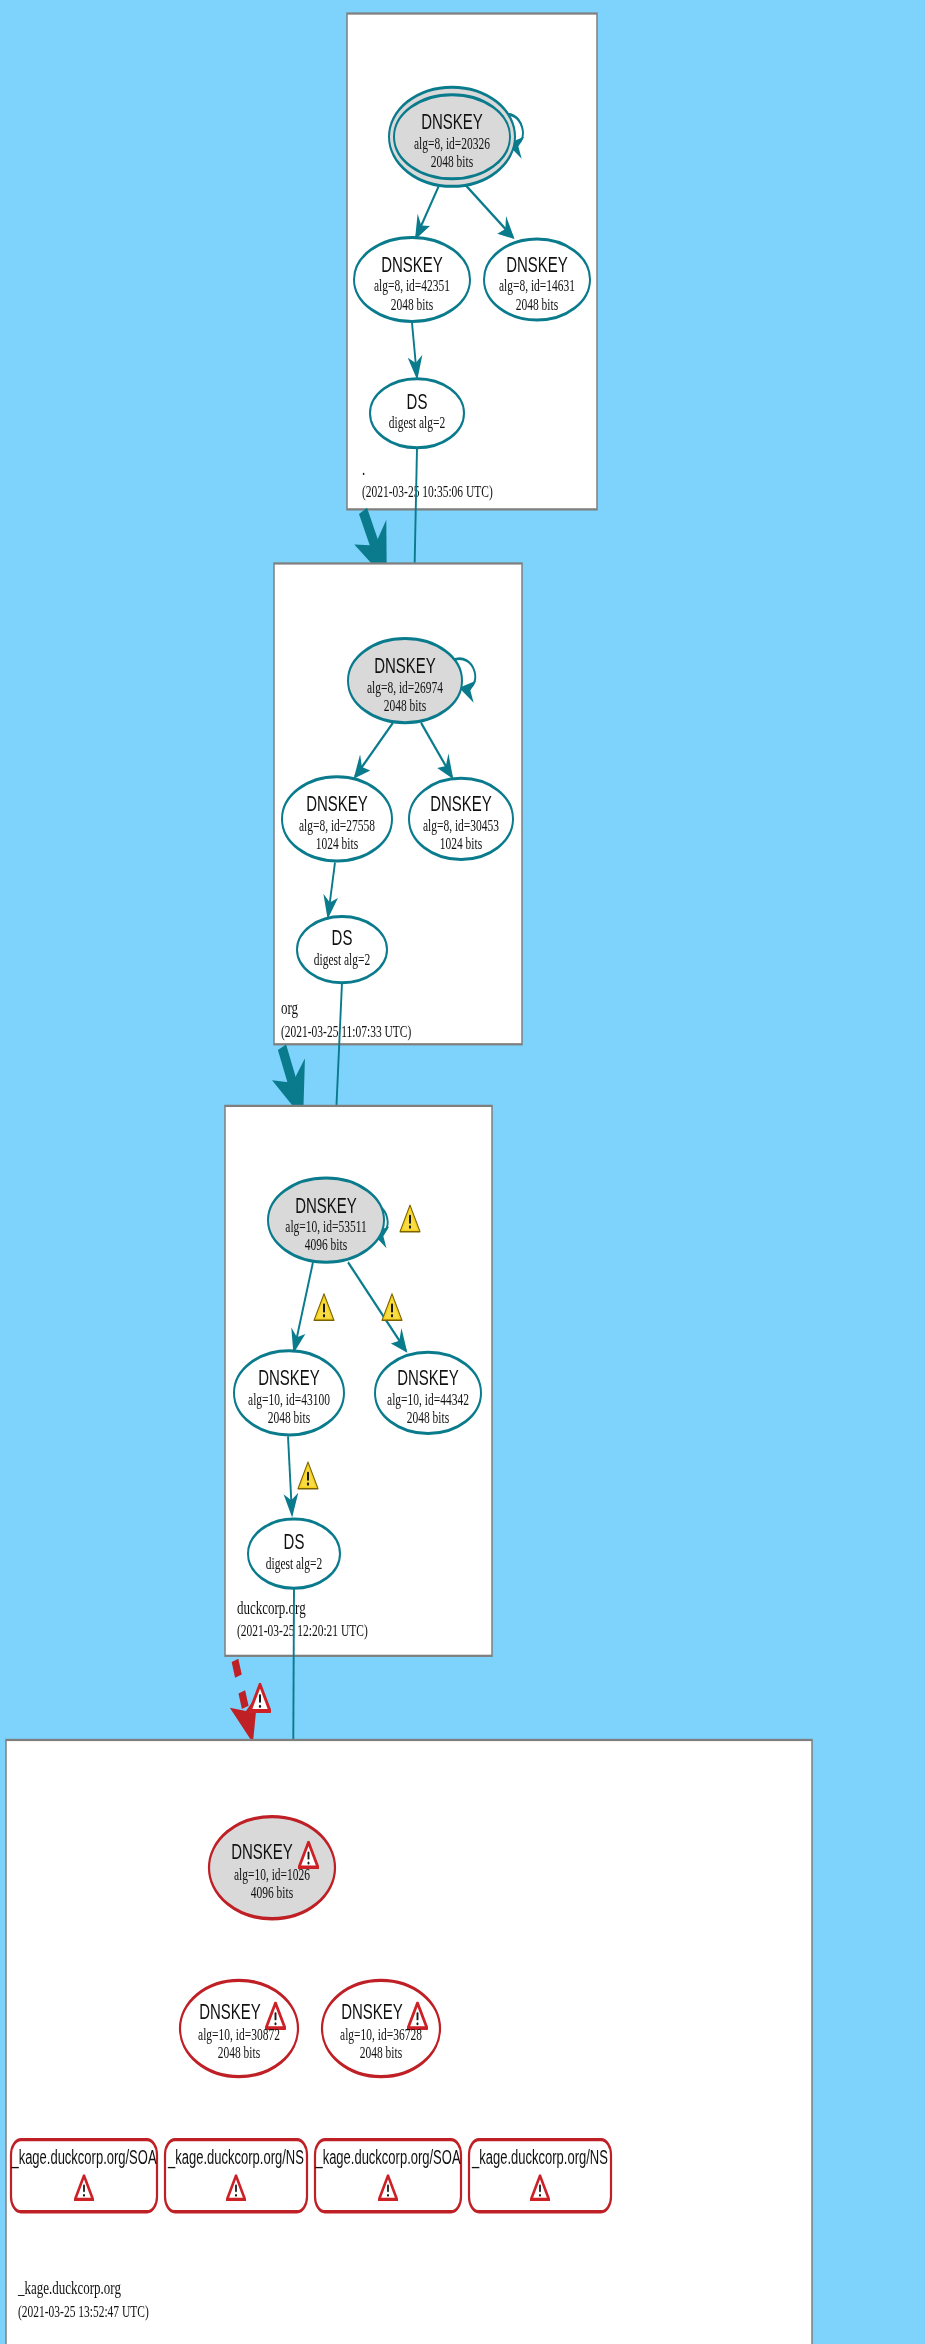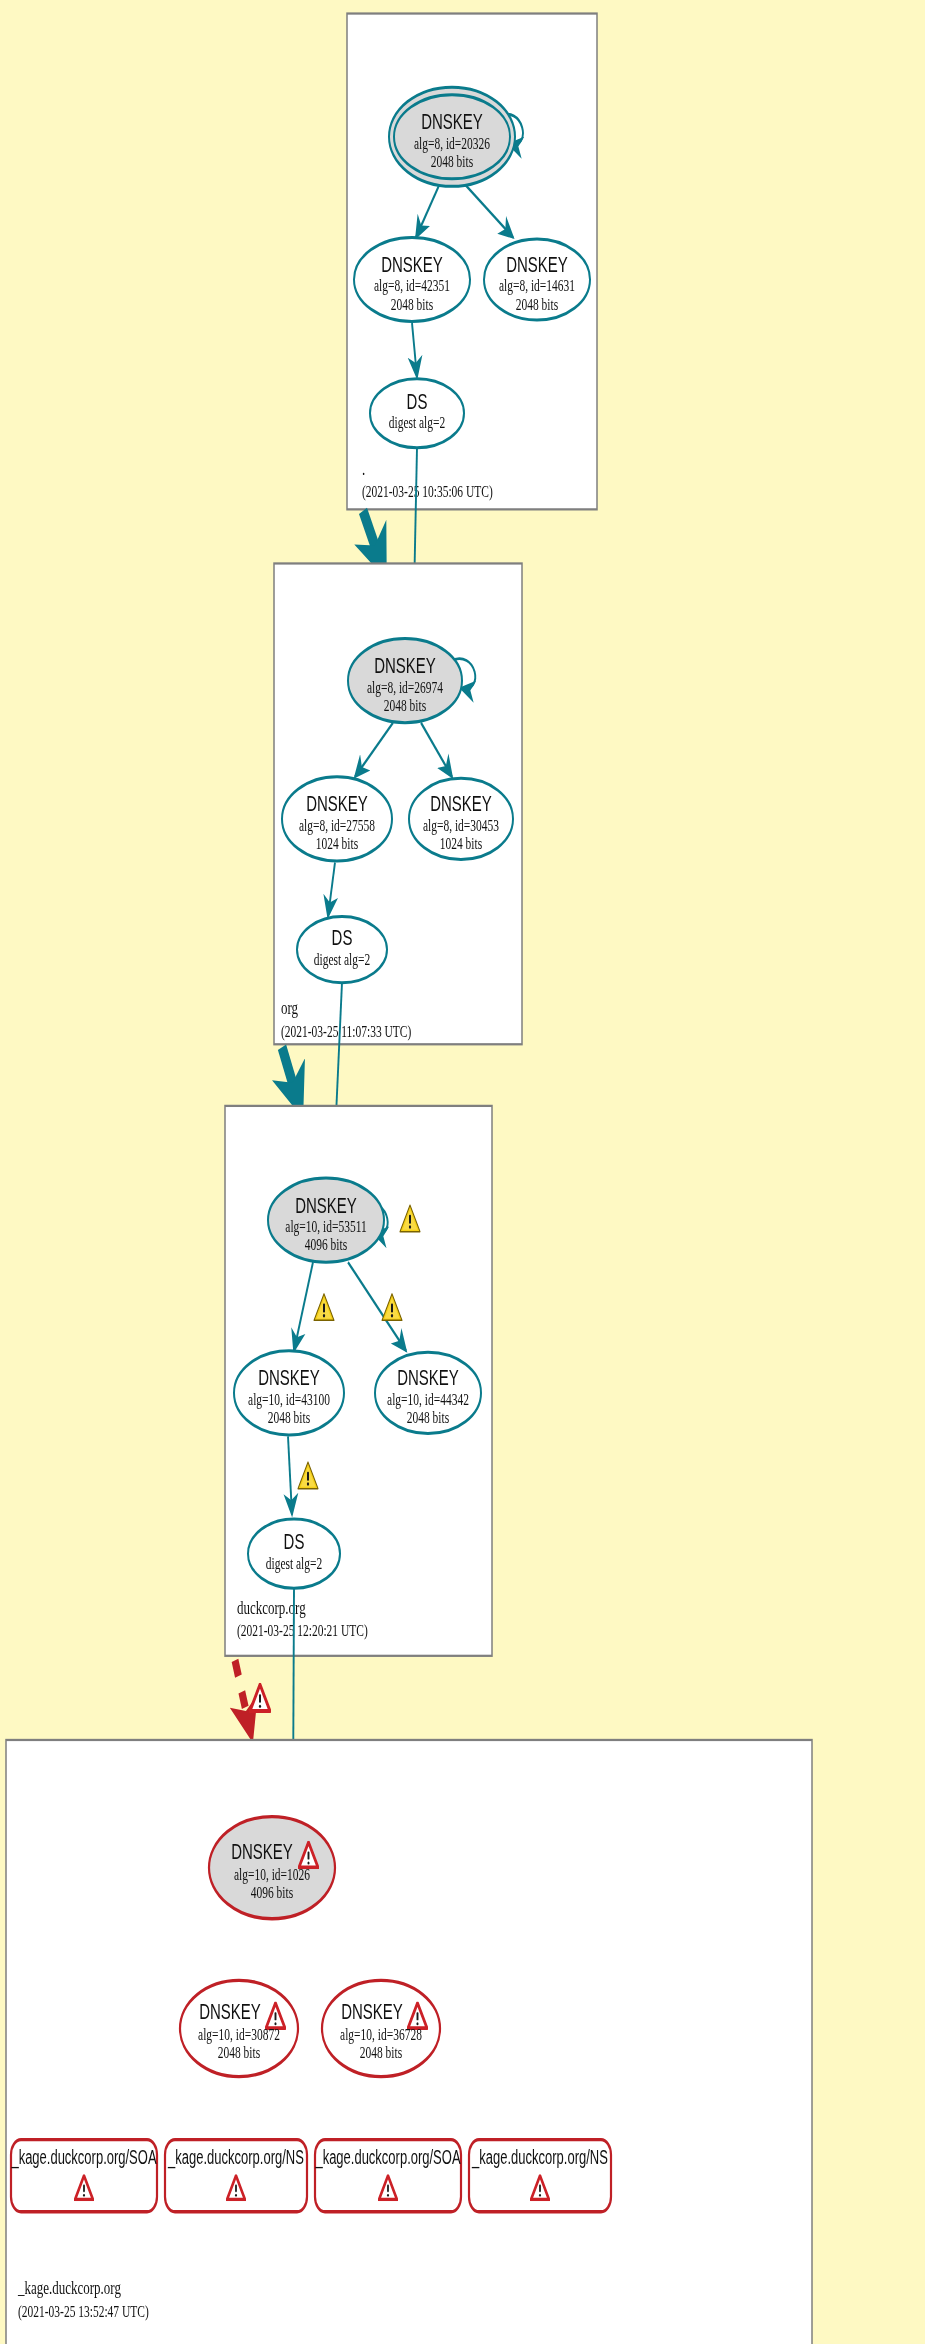--- a/index.html
+++ b/index.html
@@ -1,17 +1,17 @@
 <!DOCTYPE html>
 <html><head>
 <meta charset="utf-8">
 <style>
   html,body{margin:0;padding:0;background:#ffffff;}
   body{font-family:"Liberation Sans", sans-serif;}
-  #page{position:relative;width:925px;height:2344px;overflow:hidden;background:#fef9c3;}
+  #page{position:relative;width:925px;height:2344px;overflow:hidden;background:#7dd3fc;}
   #svgroot{position:absolute;left:0;top:0;width:925px;height:2344px;}
 
   .zone-rect{fill:#ffffff;stroke:#7f7f7f;stroke-width:1.5;}
   .node-ell{fill:#ffffff;stroke:#0a7b8c;stroke-width:2;}
   .node-ell.sep{fill:#d9d9d9;}
   .node-ell.err{stroke:#bf2026;stroke-width:2.2;}
   .node-ell.err-fill{fill:#d9d9d9;stroke:#bf2026;stroke-width:2.2;}
   .edge{fill:none;stroke:#0a7b8c;stroke-width:1.9;}
   .edge-thick{fill:none;stroke:#0a7b8c;stroke-width:9;}
   .edge-broken{fill:none;stroke:#bf2026;stroke-width:7;stroke-dasharray:11 11;stroke-linecap:butt;}

